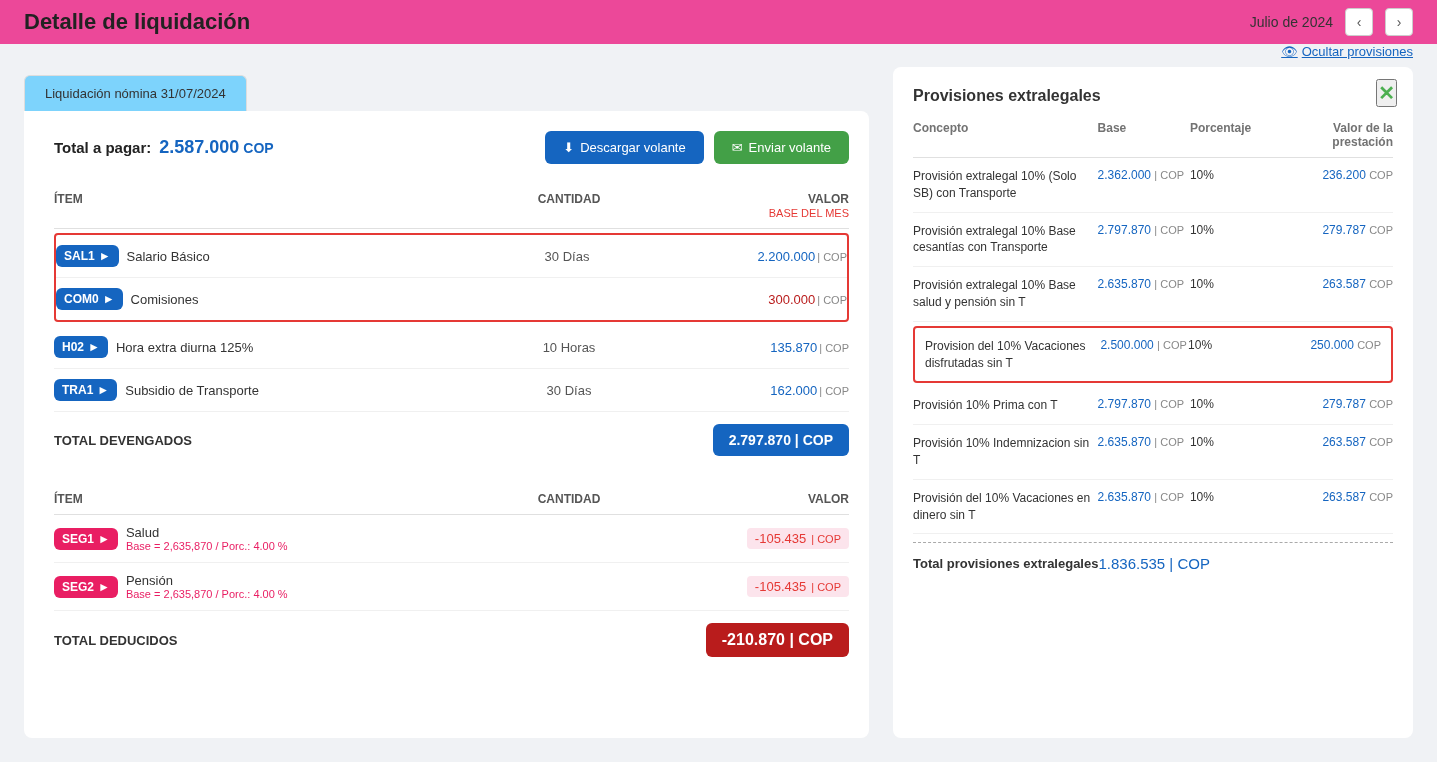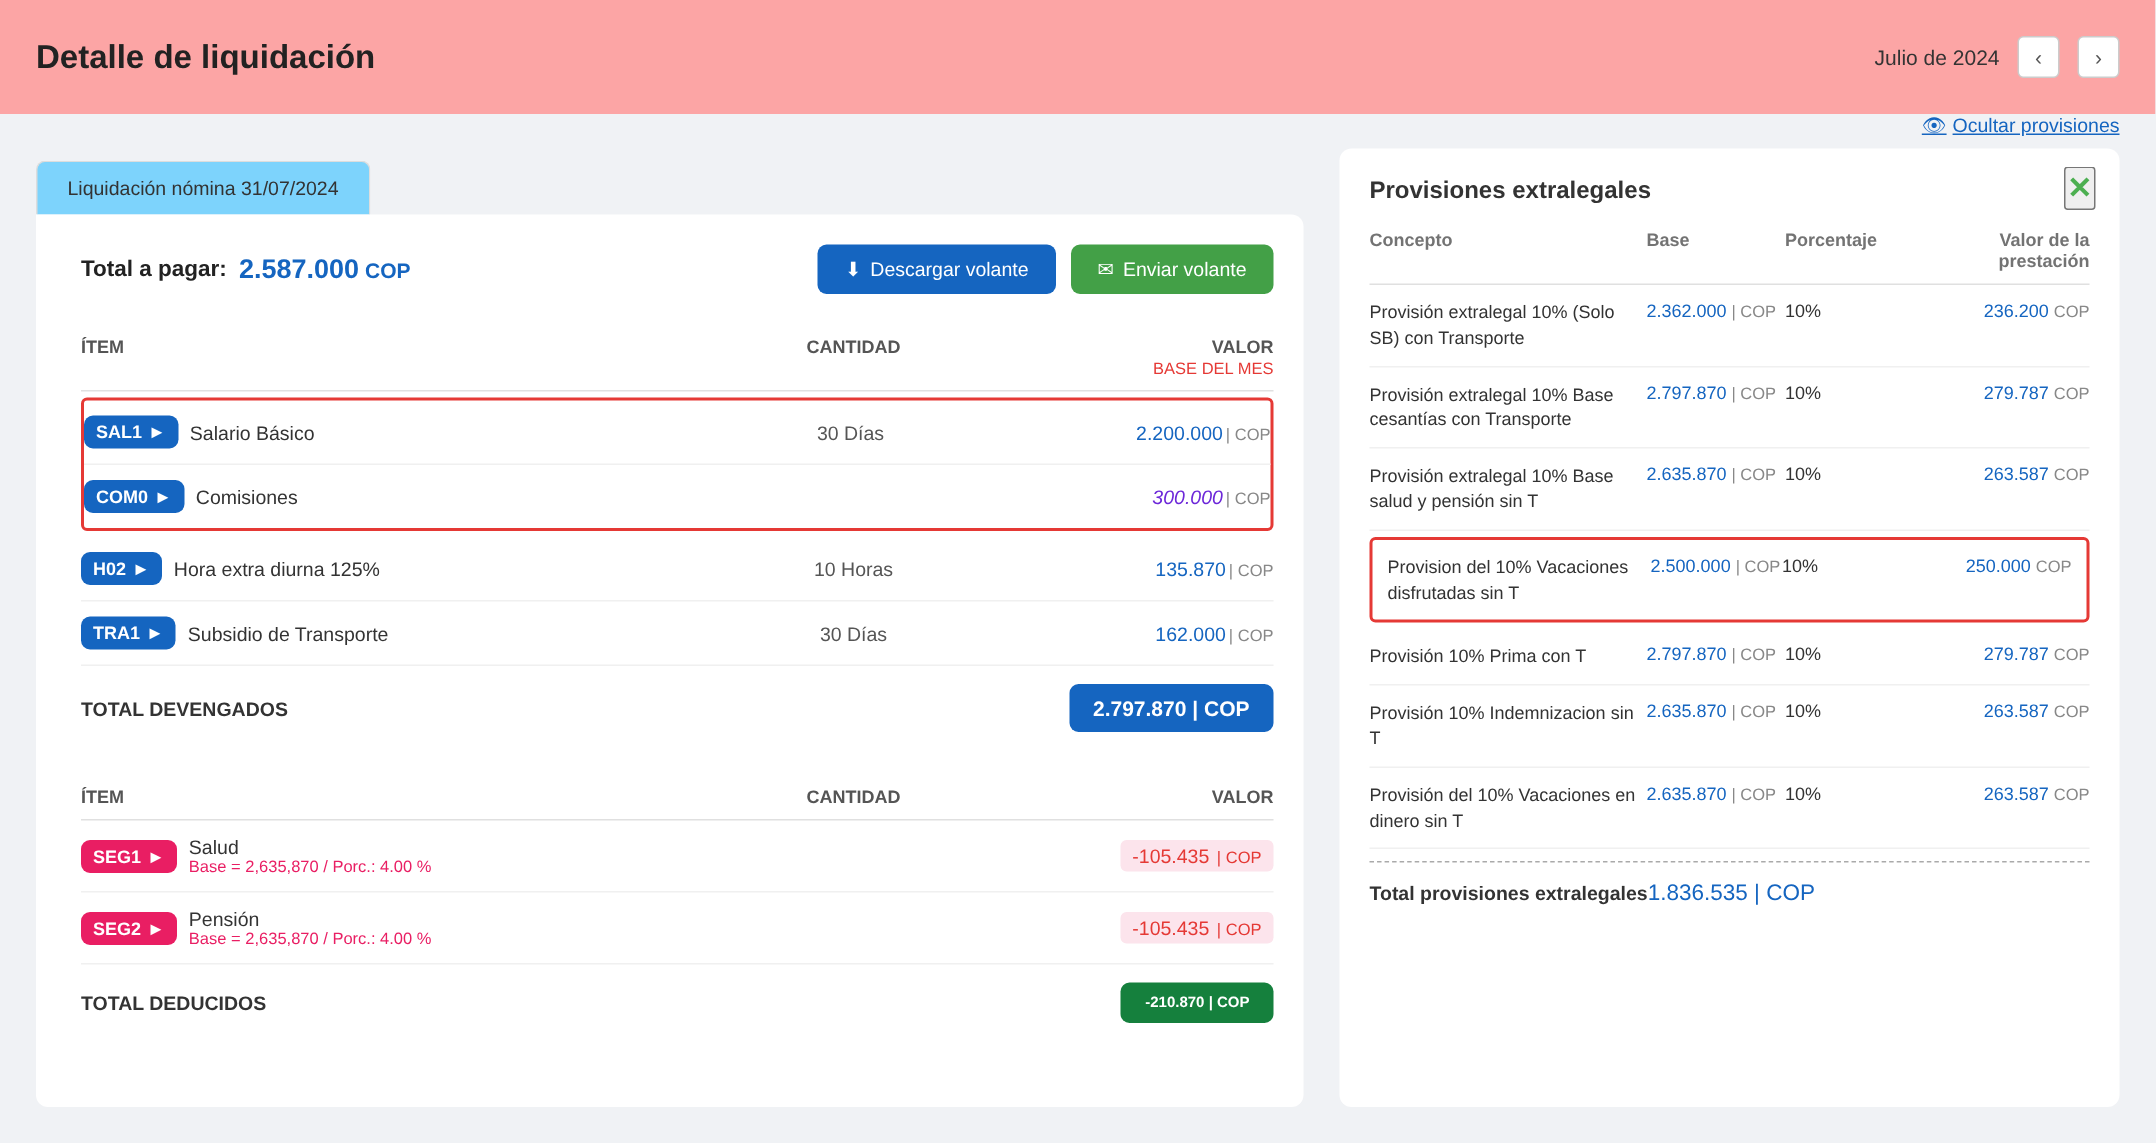--- a/index.html
+++ b/index.html
@@ -26,38 +26,38 @@
     .table-row { display: grid; grid-template-columns: 1fr 160px 200px; padding: 10px 0; border-bottom: 1px solid #f0f0f0; align-items: center; }
     .item-cell { display: flex; align-items: center; gap: 8px; }
     .item-badge { border-radius: 6px; padding: 4px 8px; font-size: 12px; font-weight: bold; color: white; min-width: 44px; text-align: center; display: flex; align-items: center; }
     .badge-blue { background: #1565c0; }
     .badge-pink { background: #e91e63; }
     .qty-cell { text-align: center; color: #555; font-size: 13px; }
     .val-cell { text-align: right; font-size: 13px; }
     .val-red-neg { color: #e53935; background: #fce4ec; padding: 3px 8px; border-radius: 4px; display: inline-block; }
     .cop-label { font-size: 11px; color: #888; margin-left: 2px; }
     .total-badge { background: #1565c0; color: white; padding: 8px 16px; border-radius: 6px; font-weight: bold; font-size: 14px; }
-    .total-badge-red { background: #15803d; color: white; padding: 8px 16px; border-radius: 6px; font-weight: bold; font-size: 10px; }
+    .total-badge-red { background: #b91c1c; color: white; padding: 8px 16px; border-radius: 6px; font-weight: bold; font-size: 16px; }
 
     
     .right-panel { width: 520px; background: white; border-radius: 8px; padding: 20px; position: relative; }
     .close-btn { position: absolute; top: 12px; right: 16px; color: #4caf50; font-size: 20px; cursor: pointer; font-weight: bold; }
     .prov-title { font-size: 16px; font-weight: bold; color: #333; margin-bottom: 16px; }
     .prov-table-header { display: grid; grid-template-columns: 2fr 1fr 1fr 1.2fr; border-bottom: 1px solid #e0e0e0; padding-bottom: 8px; font-size: 12px; color: #737373; font-weight: bold; }
     .prov-row { display: grid; grid-template-columns: 2fr 1fr 1fr 1.2fr; padding: 10px 0; border-bottom: 1px solid #f0f0f0; align-items: start; font-size: 12px; }
     .prov-row-highlighted { display: grid; grid-template-columns: 2fr 1fr 1fr 1.2fr; padding: 10px; border: 2px solid #e53935; border-radius: 4px; align-items: start; font-size: 12px; margin: 4px 0; }
     .prov-concept { color: #333; line-height: 1.4; }
     .prov-base { color: #1565c0; }
     .prov-pct { color: #333; }
     .prov-val { color: #1565c0; font-weight: 500; text-align: right; }
     .prov-total-row { display: flex; justify-content: flex-start; align-items: center; padding: 12px 0 4px; border-top: 1px dashed #aaa; margin-top: 8px; }
     .prov-total-label { font-weight: bold; font-size: 13px; color: #333; }
     .prov-total-val { color: #1565c0; font-weight: normal; font-size: 15px; }
 
-    .page-header { background: #fca5a5; padding: 24px 24px; display: flex; justify-content: space-between; align-items: center; }
+    .page-header { background: #ec4899; padding: 8px 24px; display: flex; justify-content: space-between; align-items: center; }
   </style>
 </head>
 <body>
 
 <div class="page-container">
 
   <div class="page-header">
     <div class="page-title" style="font-size:22px;font-weight:bold;color:#222;padding:0;">Detalle de liquidación</div>
     <div style="display:flex;align-items:center;gap:12px;">
       <span style="font-size:14px;color:#333;font-weight:500;">Julio de 2024</span>
@@ -122,21 +122,21 @@
                 <span style="color:#1565c0;font-weight:500;">2.200.000</span><span class="cop-label">| COP</span>
               </div>
             </div>
             <div class="table-row" style="border-bottom:none;border-top:1px solid #f0f0f0;">
               <div class="item-cell">
                 <div class="item-badge badge-blue">COM0 <span style="margin-left:4px;">►</span></div>
                 <span>Comisiones</span>
               </div>
               <div class="qty-cell"></div>
               <div class="val-cell">
-                <span style="color:#6d28d9;font-weight:500;font-style:italic;">300.000</span><span class="cop-label">| COP</span>
+                <span style="color:#b91c1c;font-weight:500;">300.000</span><span class="cop-label">| COP</span>
               </div>
             </div>
           </div>
 
           <div class="table-row">
             <div class="item-cell">
               <div class="item-badge badge-blue">H02 <span style="margin-left:4px;">►</span></div>
               <span>Hora extra diurna 125%</span>
             </div>
             <div class="qty-cell">10 Horas</div>

